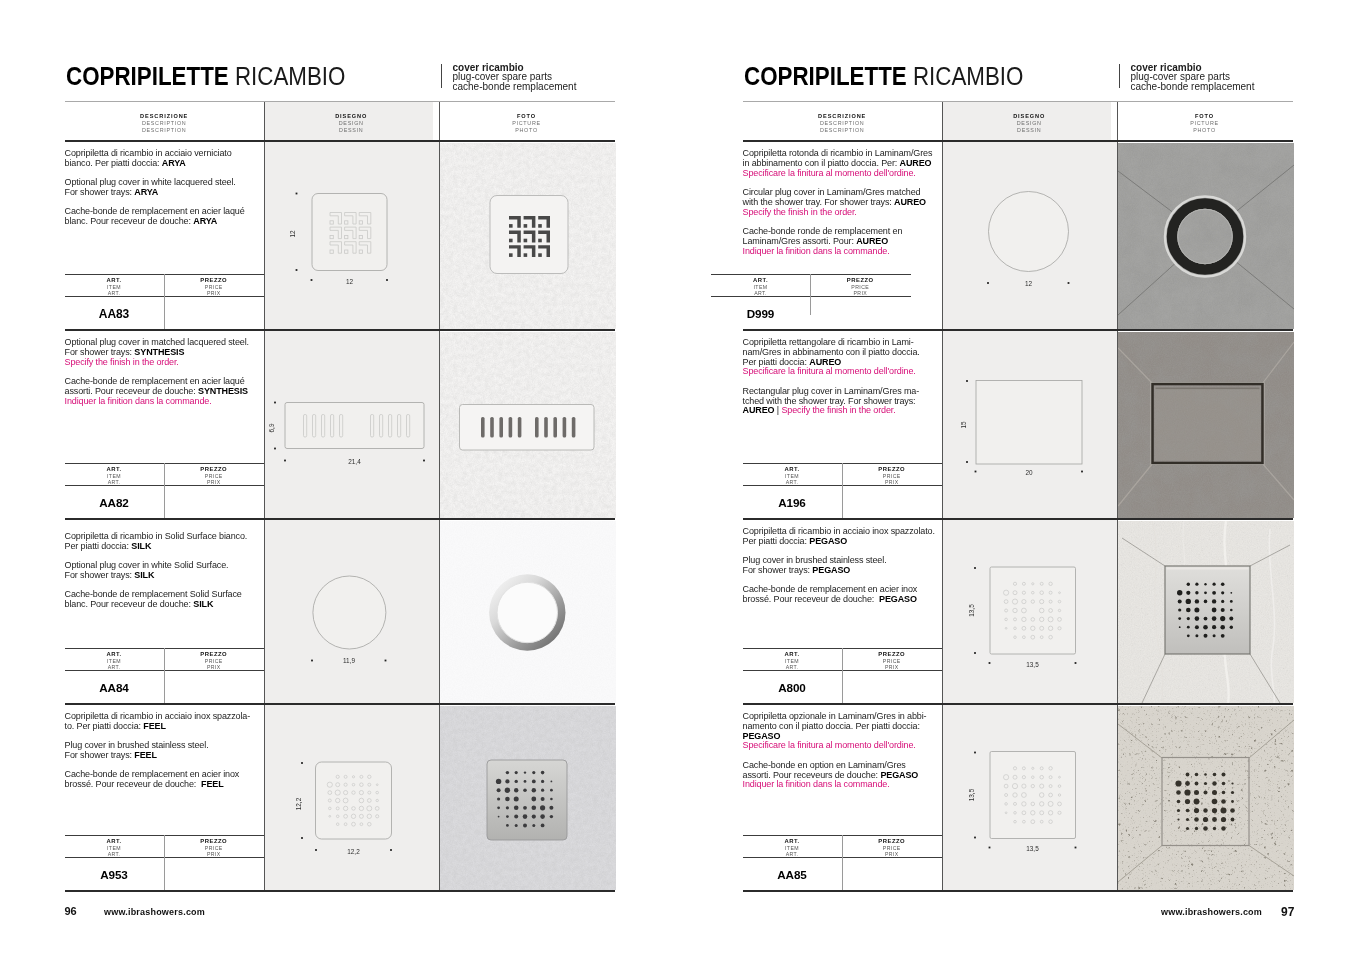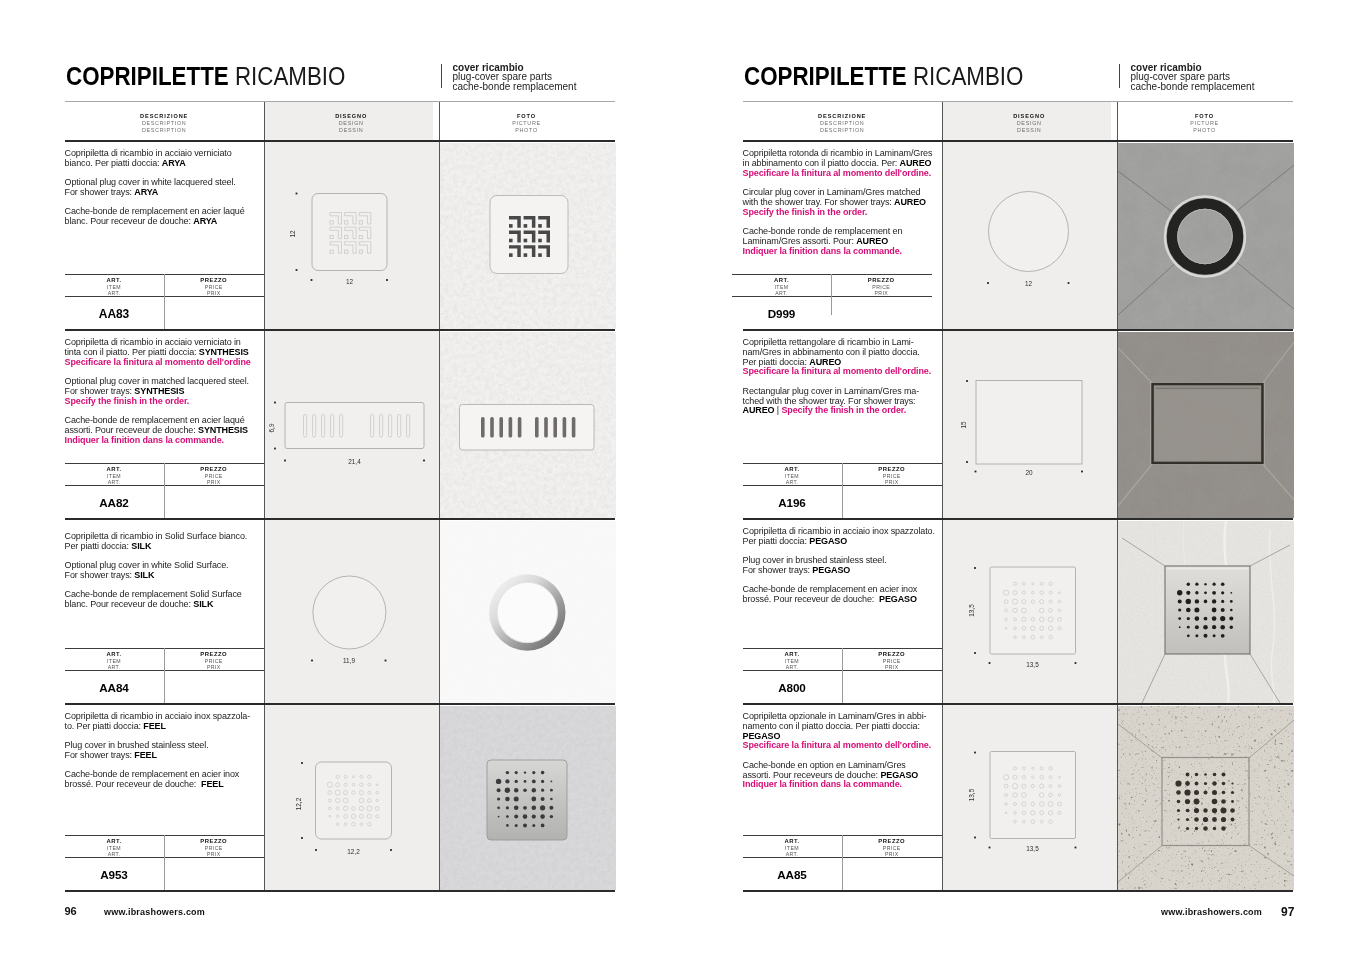--- a/index.html
+++ b/index.html
@@ -3,21 +3,21 @@
 <style>
 html,body{margin:0;padding:0}
 body{width:1356px;height:959px;background:#fff;font-family:"Liberation Sans",sans-serif;position:relative;overflow:hidden}
 .a{position:absolute}
 .hl{position:absolute;background:#2b2b2b}
 .gl{position:absolute;background:#a9a9a9}
 .vl{position:absolute;background:#555}
 .desc{position:absolute;font-size:9px;line-height:9.9px;color:#232323;letter-spacing:-0.12px}
 .desc p{margin:0 0 9.3px 0;white-space:nowrap}
 .desc b{color:#000}
-.m{color:#d60d77;font-weight:bold}
+.m{color:#d60d77;font-weight:normal}
 .hdr3{position:absolute;text-align:center}
 .hdr3 .t1{font-size:5.6px;font-weight:bold;color:#111;letter-spacing:0.9px;line-height:7.2px}
 .hdr3 .t2{font-size:5.4px;color:#6e6e6e;letter-spacing:0.7px;line-height:6.8px}
 .sub3 .t1{font-size:5.9px;font-weight:bold;color:#111;letter-spacing:0.5px;line-height:7.1px}
 .sub3 .t2{font-size:5.2px;color:#555;letter-spacing:0.4px;line-height:6.3px}
 .code{position:absolute;font-weight:bold;color:#000;text-align:center}
 .title{position:absolute;white-space:nowrap}
 .foot{position:absolute;font-weight:bold;color:#111}
 </style></head><body>
 
@@ -167,21 +167,20 @@
     </div>
 <div class="hdr3 sub3" style="left:99px;top:3.5px;width:100.5px">
       <div class="t1">PREZZO</div>
       <div class="t2">PRICE</div>
       <div class="t2">PRIX</div>
     </div>
 <div class="code" style="left:0;top:33.8px;width:99px;font-size:12px;letter-spacing:-0.1px">AA83</div>
 </div>
 
 <div class="desc" style="left:64.5px;top:337.7px;width:200px">
-    <p>Copripiletta di ricambio in acciaio verniciato in<br>tinta con il piatto. Per piatti doccia: <b>SYNTHESIS</b><br><span class="m">Specificare la finitura al momento dell'ordine</span></p>
     <p>Optional plug cover in matched lacquered steel.<br>For shower trays: <b>SYNTHESIS</b><br><span class="m">Specify the finish in the order.</span></p>
     <p>Cache-bonde de remplacement en acier laqué<br>assorti. Pour receveur de douche: <b>SYNTHESIS</b><br><span class="m">Indiquer la finition dans la commande.</span></p>
   </div>
 
 <div class="a" style="left:64.5px;top:462.5px;width:199.5px;height:55px">
 <div class="a" style="left:0;top:0;width:100%;height:1px;background:#3c3c3c"></div>
 <div class="a" style="left:0;top:22.5px;width:100%;height:1px;background:#3c3c3c"></div>
 <div class="a" style="left:99px;top:0;width:1px;height:100%;background:#9a9a9a"></div>
 <div class="hdr3 sub3" style="left:0;top:3.5px;width:99px">
       <div class="t1">ART.</div>
@@ -241,21 +240,21 @@
     </div>
 <div class="code" style="left:0;top:33.8px;width:99px;font-size:11.7px;letter-spacing:-0.1px">A953</div>
 </div>
 
 <div class="desc" style="left:742.5px;top:148.7px;width:200px">
     <p>Copripiletta rotonda di ricambio in Laminam/Gres<br>in abbinamento con il piatto doccia. Per: <b>AUREO</b><br><span class="m">Specificare la finitura al momento dell'ordine.</span></p>
     <p>Circular plug cover in Laminam/Gres matched<br>with the shower tray. For shower trays: <b>AUREO</b><br><span class="m">Specify the finish in the order.</span></p>
     <p>Cache-bonde ronde de remplacement en<br>Laminam/Gres assorti. Pour: <b>AUREO</b><br><span class="m">Indiquer la finition dans la commande.</span></p>
   </div>
 
-<div class="a" style="left:732px;top:273.5px;width:199.5px;height:41px">
+<div class="a" style="left:711px;top:273.5px;width:199.5px;height:41px">
 <div class="a" style="left:0;top:0;width:100%;height:1px;background:#3c3c3c"></div>
 <div class="a" style="left:0;top:22.5px;width:100%;height:1px;background:#3c3c3c"></div>
 <div class="a" style="left:99px;top:0;width:1px;height:100%;background:#9a9a9a"></div>
 <div class="hdr3 sub3" style="left:0;top:3.5px;width:99px">
       <div class="t1">ART.</div>
       <div class="t2">ITEM</div>
       <div class="t2">ART.</div>
     </div>
 <div class="hdr3 sub3" style="left:99px;top:3.5px;width:100.5px">
       <div class="t1">PREZZO</div>

